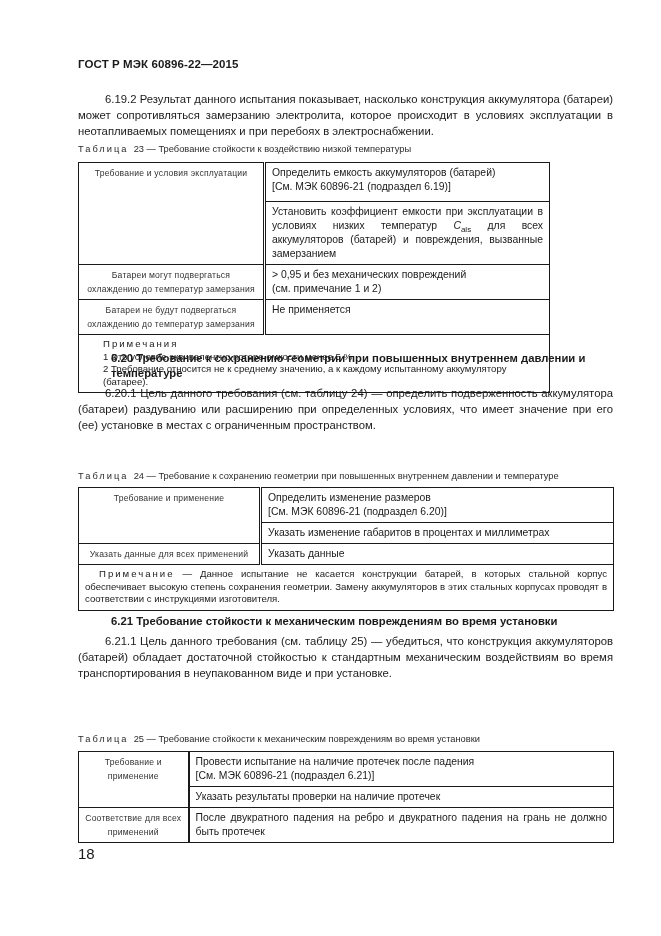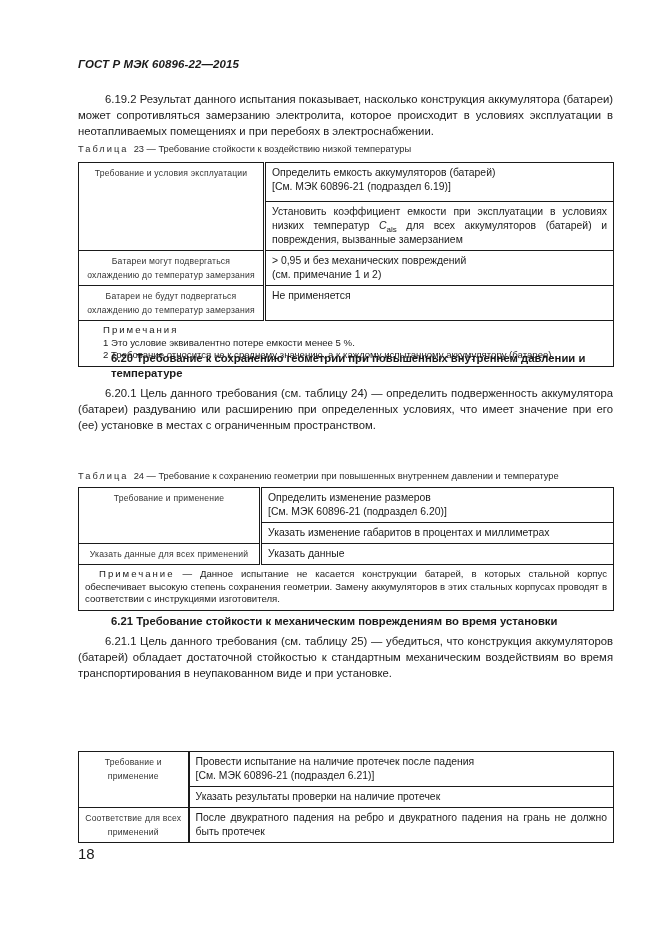--- a/index.html
+++ b/index.html
@@ -1,20 +1,20 @@
 <!DOCTYPE html>
 <html><head>
 <meta charset="utf-8">
 <style>
   html, body { margin: 0; padding: 0; background: #ffffff; }
   body { width: 661px; height: 936px; position: relative; overflow: hidden;
          font-family: "Liberation Sans", sans-serif; color: #1a1a1a; }
   .page { position: absolute; left: 0; top: 0; width: 661px; height: 936px; }
   .abs { position: absolute; }
-  .doc-header { left: 78px; top: 58px; font-weight: bold; font-size: 11.5px; letter-spacing: 0.1px; font-style: italic; }
+  .doc-header { left: 78px; top: 58px; font-weight: bold; font-size: 11.5px; letter-spacing: 0.1px; }
   .para { position: absolute; left: 78px; width: 535px; font-size: 11.3px; line-height: 16px;
           text-align: justify; text-indent: 27px; }
   .heading { position: absolute; left: 105px; width: 480px; font-size: 11.3px; line-height: 15px; font-weight: bold; margin-left: 6px; }
   .caption { position: absolute; left: 78px; font-size: 9.3px; line-height: 12px; color: #2a2a2a; }
   .spaced { letter-spacing: 2px; }
   table.doc { position: absolute; left: 78px; border-collapse: collapse; font-size: 10.4px; line-height: 14px; }
   table.doc td { border: 1px solid #1a1a1a; vertical-align: top; padding: 3px 6px 3px 6px; }
   table.doc td.lc { font-size: 8.6px; line-height: 14px; text-align: center; color: #333; letter-spacing: 0.2px; }
   table.doc td.dbl { border-right: 3px double #1a1a1a; }
   table.doc td.thick { border-right: 2px solid #1a1a1a; }
@@ -30,21 +30,21 @@
 
   <div class="abs doc-header">ГОСТ Р МЭК 60896-22—2015</div>
 
   <div class="para" style="top:91px;">6.19.2 Результат данного испытания показывает, насколько конструкция аккумулятора (батареи) может сопротивляться замерзанию электролита, которое происходит в условиях эксплуатации в неотапливаемых помещениях и при перебоях в электроснабжении.</div>
 
   <div class="caption" style="top:143px;">
     <span class="spaced">Таблица</span>&nbsp;
     <span>23 — Требование стойкости к воздействию низкой температуры</span>
   </div>
 
-  <table class="doc" style="top:162px; width:536px;">
+  <table class="doc" style="top:162px; width:472px;">
     <colgroup>
         <col style="width:186px">
         <col>
       </colgroup>
     <tbody>
         <tr style="height:39px">
       <td class="lc dbl" rowspan="2">Требование и условия эксплуатации</td>
       <td>
         <div>Определить емкость аккумуляторов (батарей)</div>
         <div>[См. МЭК 60896-21 (подраздел 6.19)]</div>
@@ -104,20 +104,24 @@
     </tr>
     <tr>
       <td class="note justify" colspan="2"><span style="display:inline-block;width:14px"></span><span class="spaced">Примечание</span><span> — Данное испытание не касается конструкции батарей, в которых стальной корпус обеспечивает высокую степень сохранения геометрии. Замену аккумуляторов в этих стальных корпусах проводят в соответствии с инструкциями изготовителя.</span></td>
     </tr>
   </tbody>
     </table>
 
   <div class="heading" style="top:614px;">6.21  Требование стойкости к механическим повреждениям во время установки</div>
   <div class="para" style="top:633px;">6.21.1 Цель данного требования (см. таблицу 25) — убедиться, что конструкция аккумуляторов (батарей) обладает достаточной стойкостью к стандартным механическим воздействиям во время транспортирования в неупакованном виде и при установке.</div>
 
+  <div class="caption" style="top:733px;">
+    <span class="spaced">Таблица</span>&nbsp;
+    <span>25 — Требование стойкости к механическим повреждениям во время установки</span>
+  </div>
 
   <table class="doc" style="top:751px; width:536px;">
     <colgroup>
         <col style="width:110px">
         <col>
       </colgroup>
     <tbody>
         <tr style="height:33px">
       <td class="lc thick" rowspan="2">Требование и применение</td>
       <td>

